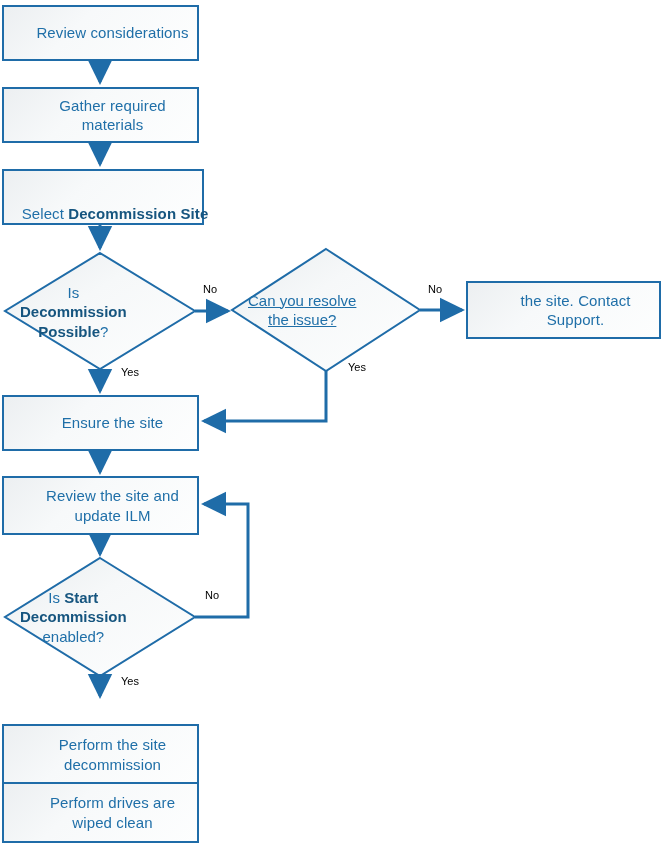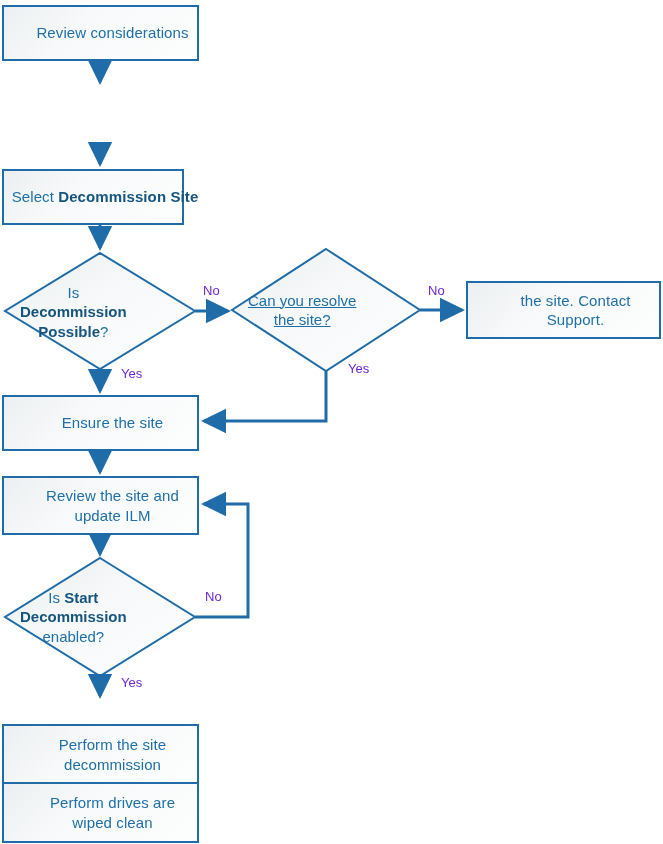--- a/index.html
+++ b/index.html
@@ -50,22 +50,22 @@
     justify-content: flex-start;
     text-align: center;
     color: #1f6fa8;
     font-size: 15px;
     line-height: 1.3;
     z-index: 3;
     pointer-events: none;
   }
   .edge-label {
     position: absolute;
-    color: #6d28d9;
-    font-size: 13px;
+    color: #000000;
+    font-size: 11px;
     line-height: 1;
     z-index: 4;
     white-space: nowrap;
   }
   .b {
     font-weight: bold;
     color: #16557f;
   }
   .nowrap { white-space: nowrap; }
   .tl { display: block; }
@@ -115,22 +115,25 @@
 
     <line x1="100" y1="676" x2="100" y2="696" stroke="#1f6ca8" stroke-width="3" marker-end="url(#arrowhead)"></line>
 
     <line x1="100" y1="761" x2="100" y2="780" stroke="#1f6ca8" stroke-width="3" marker-end="url(#arrowhead)"></line>
   </svg>
 
   <div class="node proc" style="left:2px; top:5px; width:197px; height:56px;">
     <span>Review considerations</span>
   </div>
 
-
-  <div class="node proc" style="left:2px; top:169px; width:182px; height:56px;">
+  <div class="node proc" style="left:2px; top:87px; width:197px; height:56px;">
+    <span>Gather required materials</span>
+  </div>
+
+  <div class="node proc" style="left:2px; top:169px; width:202px; height:56px;align-items:flex-end;">
     <span class="nowrap"><span>Select </span><span class="b">Decommission Site</span></span>
   </div>
 
   <div class="node proc" style="left:466px; top:281px; width:195px; height:58px;">
     <span>
       <span class="tl">the site. Contact Support.</span>
     </span>
   </div>
 
   <div class="node proc" style="left:2px; top:395px; width:197px; height:56px;">
@@ -162,21 +165,21 @@
     <span>
       <span class="tl">Is</span>
       <span class="tl b">Decommission</span>
       <span class="tl nowrap"><span class="b">Possible</span><span>?</span></span>
     </span>
   </div>
 
   <div class="dec-label" style="left:248px; top:288px; width:156px; height:44px;text-decoration:underline;">
     <span>
       <span class="tl">Can you resolve</span>
-      <span class="tl">the site?</span>
+      <span class="tl">the issue?</span>
     </span>
   </div>
 
   <div class="dec-label" style="left:20px; top:586px; width:160px; height:62px;">
     <span>
       <span class="tl nowrap"><span>Is </span><span class="b">Start</span></span>
       <span class="tl b">Decommission</span>
       <span class="tl">enabled?</span>
     </span>
   </div>

